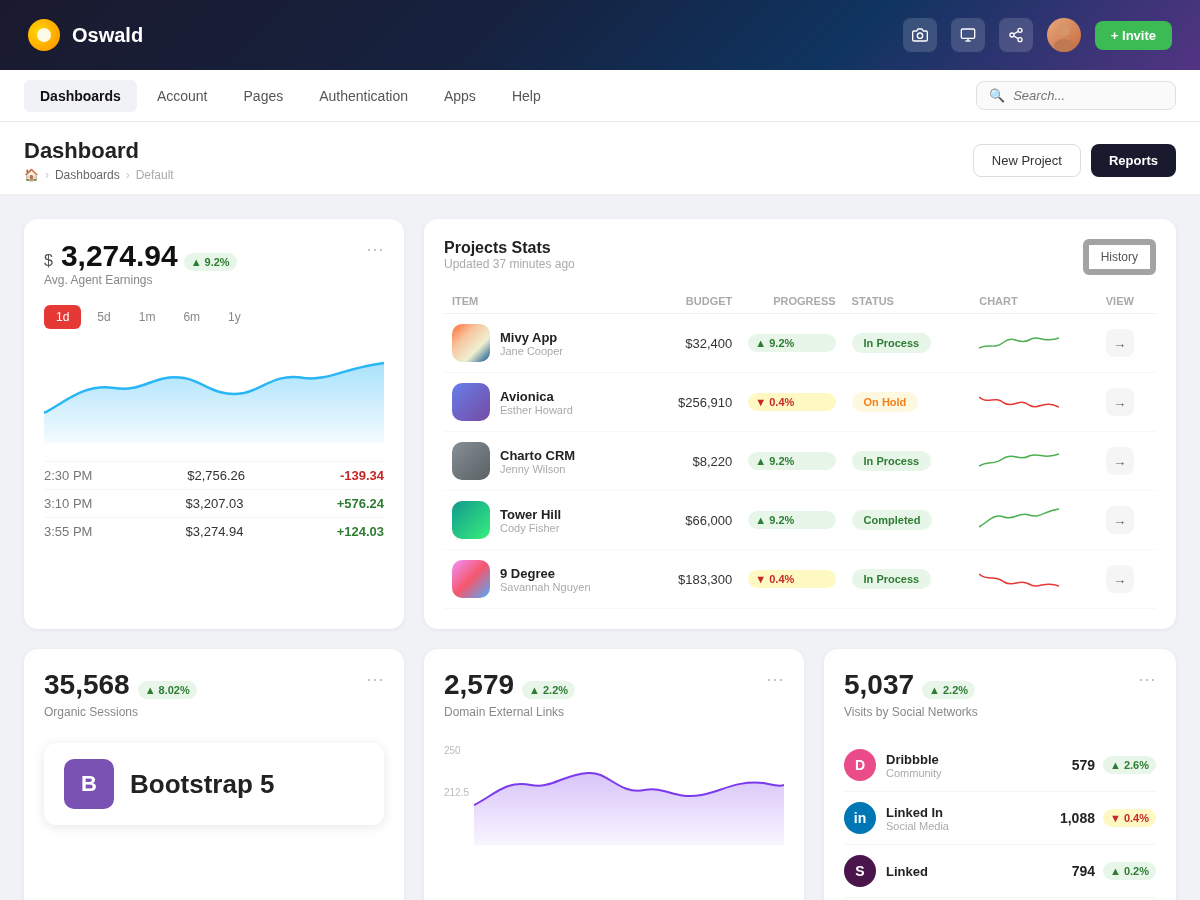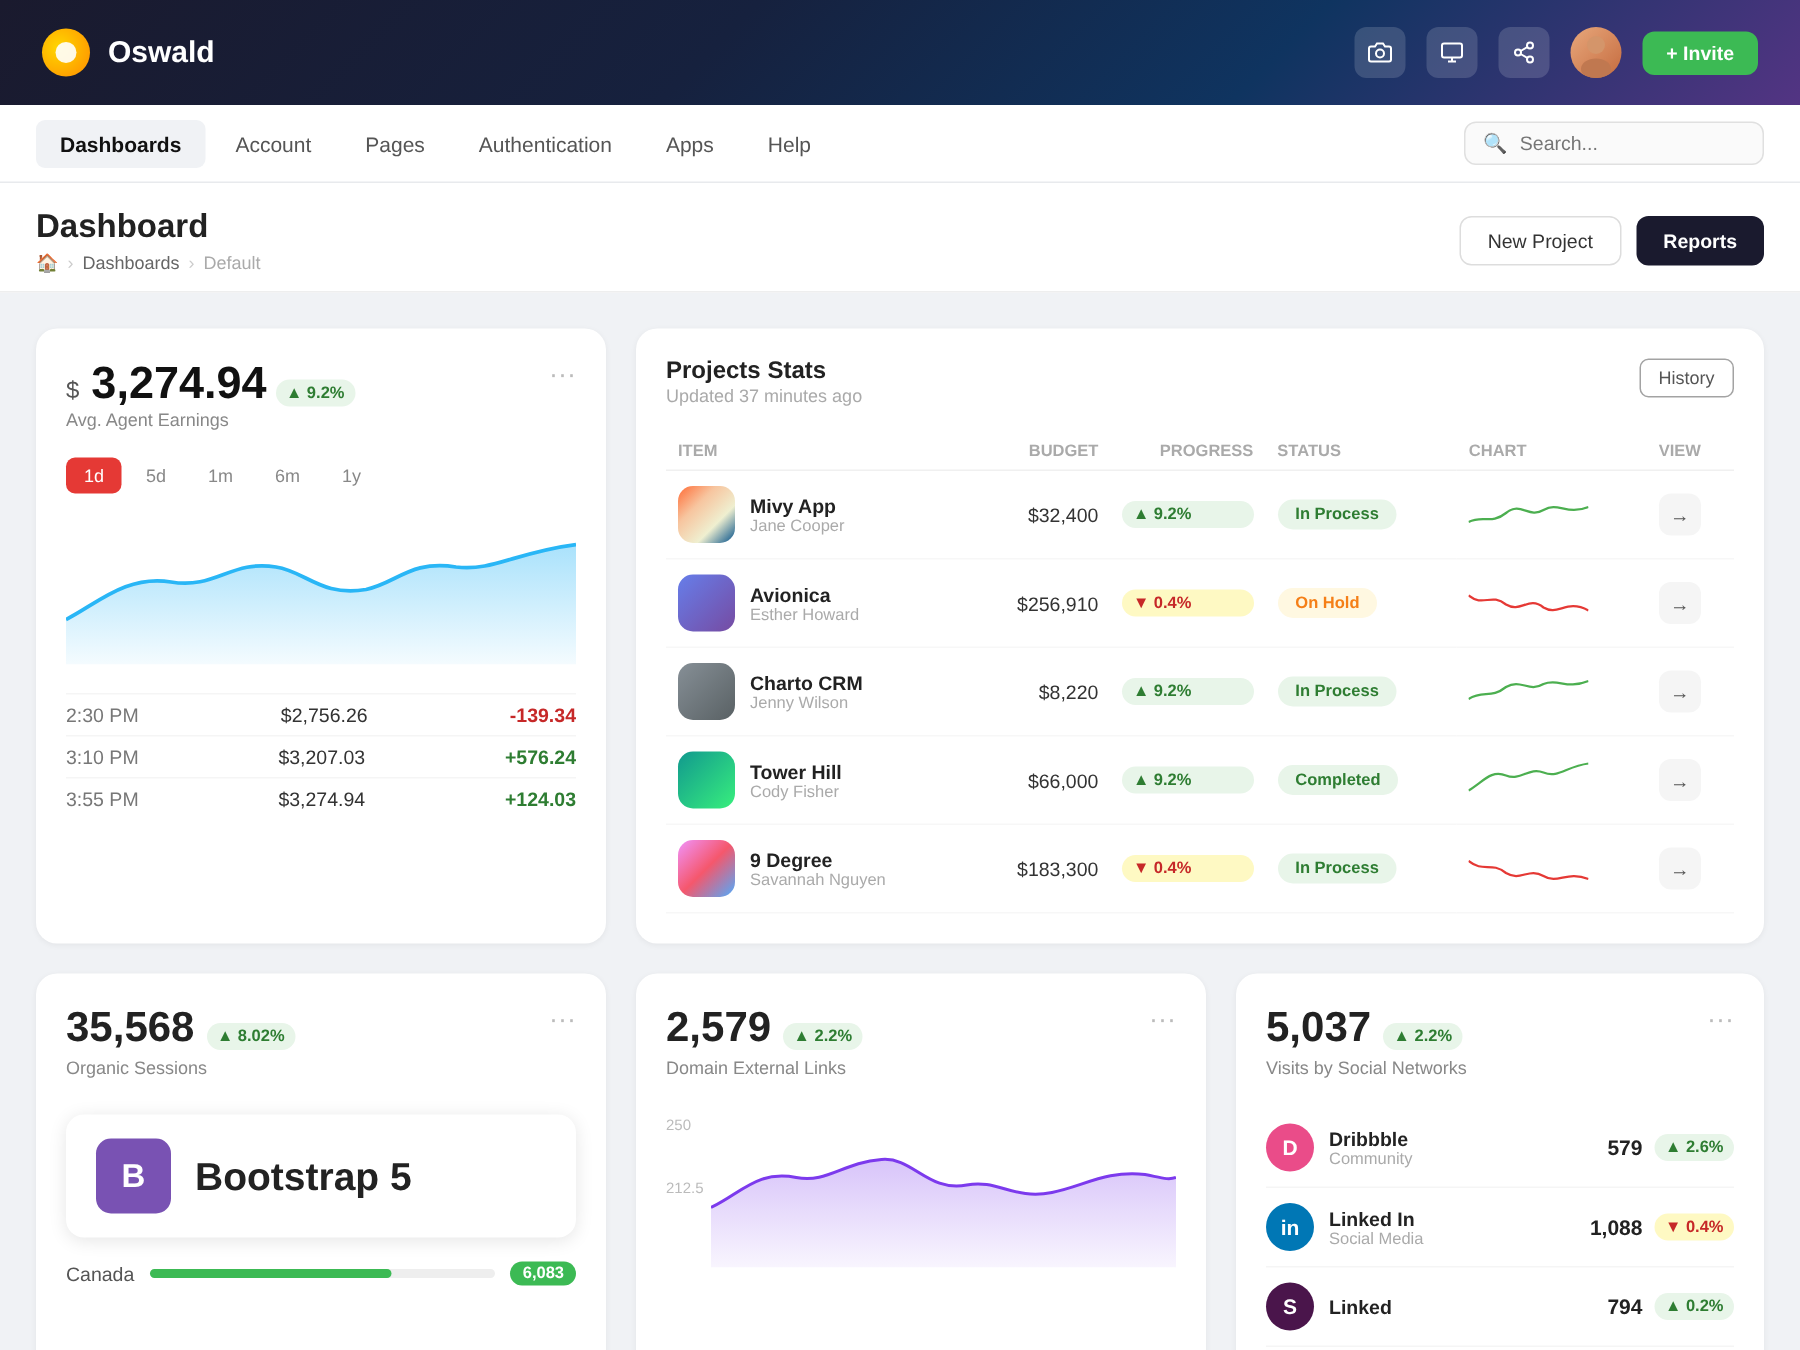--- a/index.html
+++ b/index.html
@@ -47,21 +47,21 @@
       padding: 8px 16px; font-size: 14px; color: #555; cursor: pointer;
       border-radius: 6px; font-weight: 500;
     }
     .menu-item.active { background: #f0f2f5; color: #111; font-weight: 600; }
     .search-box {
       display: flex; align-items: center; gap: 8px;
       border: 1px solid #e0e0e0; border-radius: 8px; padding: 6px 12px;
       background: #fafafa; width: 200px;
     }
     .search-icon { color: #999; font-size: 13px; }
-    .search-input { border: none; background: transparent; outline: none; font-size: 13px; color: #555; width: 100%; }
+    .search-input { border: none; background: transparent; outline: none; font-size: 13px; color: #555; width: 100%; font-style: italic; }
 
     
     .page-header {
       background: #fff; padding: 16px 24px 12px;
       border-bottom: 1px solid #eee;
       display: flex; align-items: center; justify-content: space-between;
     }
     .page-title-area {}
     .page-title { font-size: 22px; font-weight: 700; color: #222; margin-bottom: 4px; }
     .breadcrumb { display: flex; align-items: center; gap: 6px; font-size: 12px; color: #888; }
@@ -112,21 +112,21 @@
     .tx-row { display: flex; justify-content: space-between; align-items: center; padding: 6px 0; border-top: 1px solid #f5f5f5; font-size: 13px; }
     .tx-time { color: #777; }
     .tx-amount { color: #333; font-weight: 500; }
     .tx-change-pos { color: #2e7d32; font-weight: 600; }
     .tx-change-neg { color: #c62828; font-weight: 600; }
 
     
     .projects-header { display: flex; justify-content: space-between; align-items: flex-start; margin-bottom: 4px; }
     .projects-title { font-size: 16px; font-weight: 700; color: #222; }
     .projects-updated { font-size: 12px; color: #aaa; margin-bottom: 14px; }
-    .btn-history { border: 1px solid #a3a3a3; background: #fff; border-radius: 6px; padding: 5px 12px; font-size: 12px; cursor: pointer; color: #555; }
+    .btn-history { border: 6px solid #a3a3a3; background: #fff; border-radius: 6px; padding: 5px 12px; font-size: 12px; cursor: pointer; color: #555; }
 
     .projects-table { width: 100%; border-collapse: collapse; }
     .projects-table th { font-size: 11px; font-weight: 600; color: #aaa; text-transform: uppercase; padding: 6px 8px; text-align: left; border-bottom: 1px solid #f0f0f0; }
     .projects-table th.right { text-align: right; }
     .projects-table td { padding: 10px 8px; border-bottom: 1px solid #f7f7f7; font-size: 13px; vertical-align: middle; }
 
     .project-item { display: flex; align-items: center; gap: 10px; }
     .project-thumb {
       width: 38px; height: 38px; border-radius: 10px; overflow: hidden;
       flex-shrink: 0;
@@ -471,29 +471,20 @@
         <span class="more-btn">···</span>
       </div>
 
       <div style="background:#fff;border-radius:12px;padding:16px 20px;display:flex;align-items:center;gap:16px;box-shadow:0 2px 12px rgba(0,0,0,0.1);margin-top:8px;">
         <div style="background:#7952b3;border-radius:10px;width:50px;height:50px;display:flex;align-items:center;justify-content:center;flex-shrink:0;">
           <span style="color:#fff;font-size:22px;font-weight:900;">B</span>
         </div>
         <span style="font-size:26px;font-weight:800;color:#222;">Bootstrap 5</span>
       </div>
 
-      <div style="margin-top:16px;">
-        <div class="geo-row">
-          <span class="geo-country">Canada</span>
-          <div class="geo-bar-wrap">
-            <div class="geo-bar" style="width:70%;"></div>
-          </div>
-          <span class="geo-value">6,083</span>
-        </div>
-      </div>
     </div>
 
     <div class="card">
       <div class="earnings-header">
         <div>
           <div class="stat-number">
             <span>2,579</span>
             <span class="badge-up">▲ <span>2.2%</span></span>
           </div>
           <div class="stat-label">Domain External Links</div>

